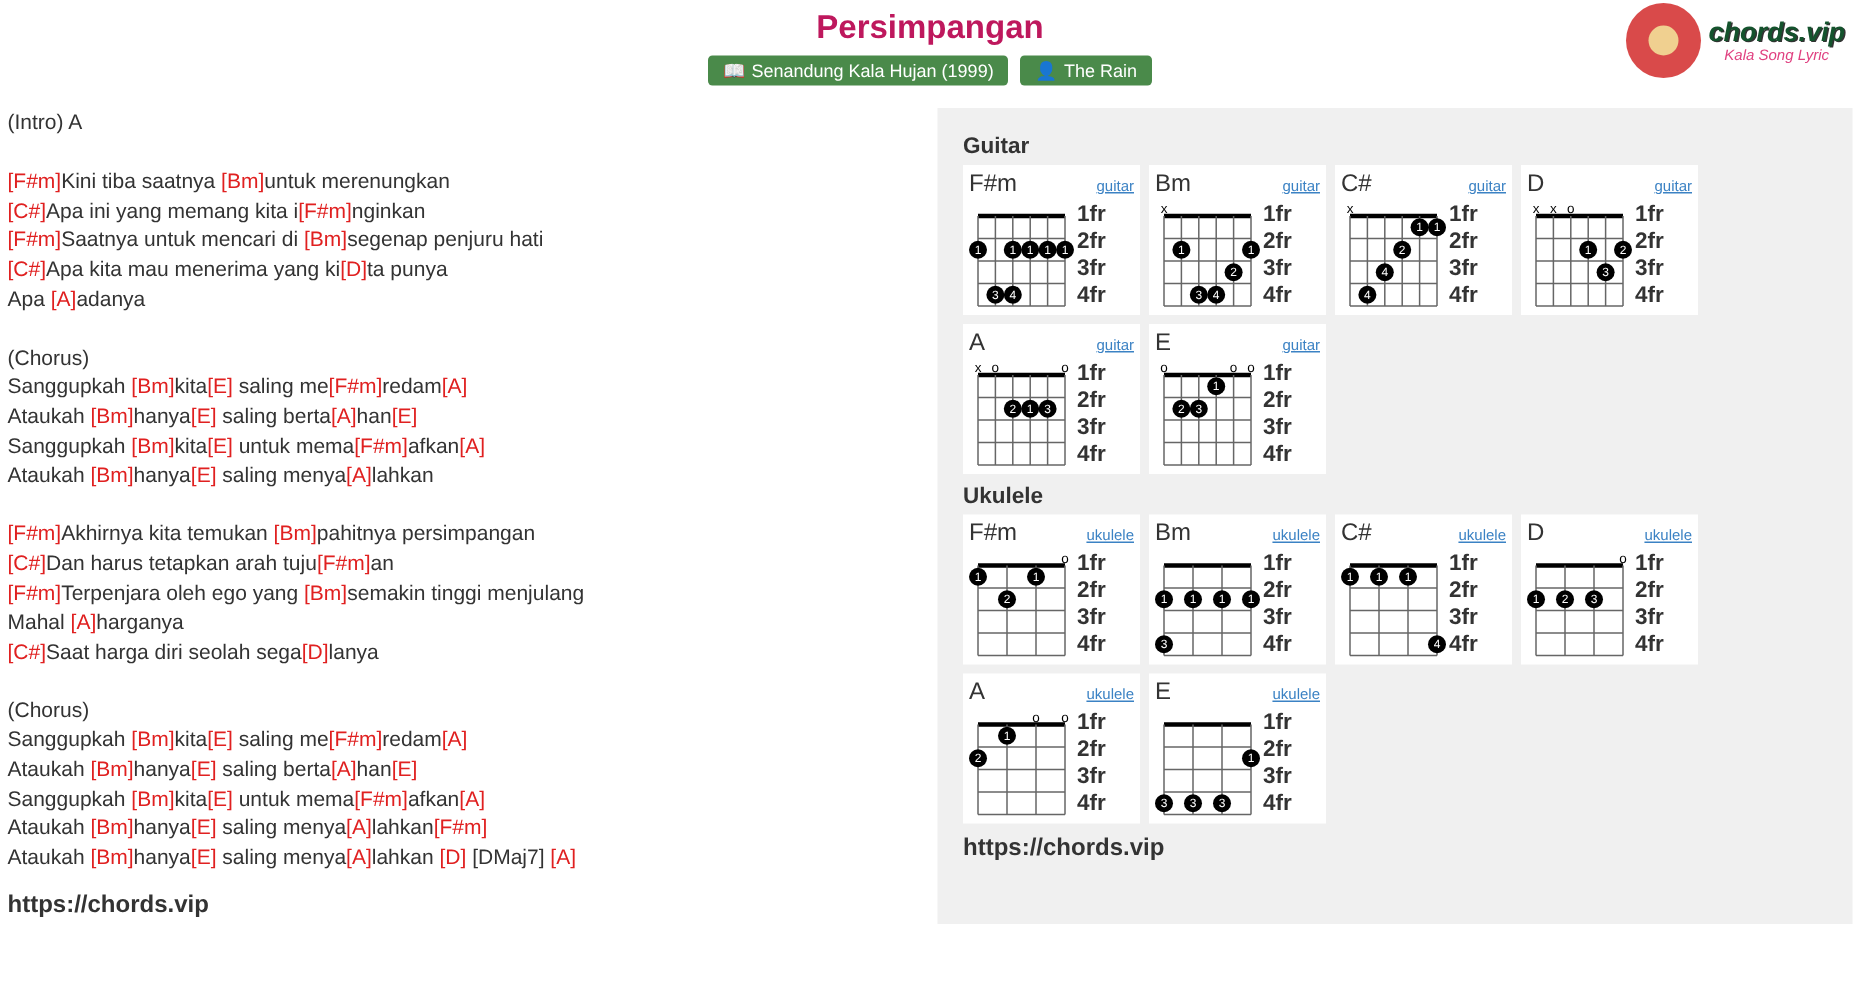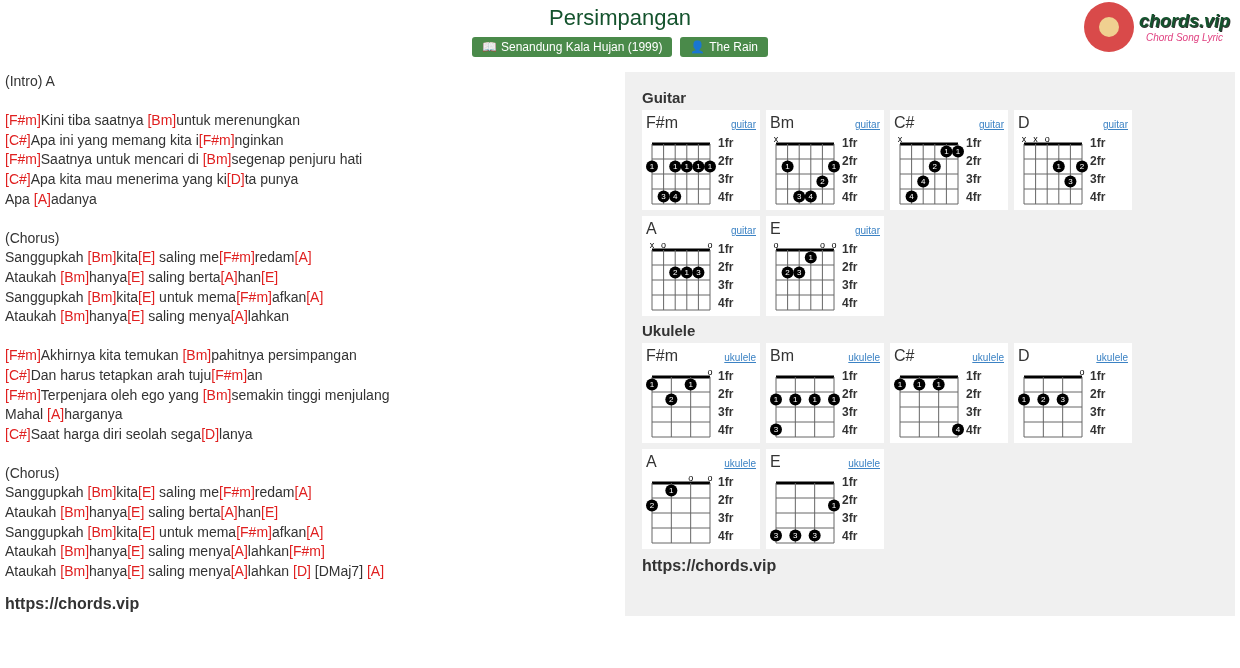--- a/index.html
+++ b/index.html
@@ -1,18 +1,18 @@
 <!DOCTYPE html>
 <html><head>
 <meta charset="utf-8">
 <style>
   * { box-sizing: border-box; margin: 0; padding: 0; }
   body { font-family: Arial, sans-serif; font-size: 14px; background: #fff; color: #333; width: 1240px; }
   .header { text-align: center; padding: 5px 0 10px; position: relative; }
-  .title { color: #14532d; font-size: 22px; font-weight: normal; }
+  .title { color: #be185d; font-size: 22px; font-weight: bold; }
   .meta { margin-top: 6px; }
   .badge { display: inline-block; background: #4a8a4a; color: #fff; padding: 3px 10px; border-radius: 3px; font-size: 12px; margin: 0 2px; }
   .badge-icon { margin-right: 4px; }
   .logo { position: absolute; right: 10px; top: 2px; display: flex; align-items: center; }
   .logo-guitar { width: 50px; height: 50px; background: #d94a4a; border-radius: 50%; position: relative; }
   .logo-guitar::after { content: ""; position: absolute; width: 20px; height: 20px; background: #f0d090; border-radius: 50%; top: 15px; left: 15px; }
   .logo-text { margin-left: 5px; }
   .logo-main { color: #14532d; font-size: 18px; font-weight: bold; font-style: italic; text-shadow: 1px 1px 0 #333; }
   .logo-sub { color: #e04080; font-size: 10px; font-style: italic; }
   .content { display: flex; padding: 5px; }
@@ -22,40 +22,40 @@
   .footer-link { font-weight: bold; font-size: 16px; margin-top: 12px; }
   .diagrams { flex: 1; background: #f0f0f0; padding: 17px; }
   .section-title { font-size: 15px; font-weight: bold; margin-bottom: 4px; }
   .chord-row { display: flex; flex-wrap: wrap; gap: 6px; margin-bottom: 6px; }
   .chord-box { background: #fff; padding: 4px; width: 118px; }
   .chord-header { display: flex; justify-content: space-between; align-items: baseline; text-align: center; }
   .chord-name { font-size: 16px; }
   .chord-inst { color: #3b82c4; font-size: 10px; text-decoration: underline; }
   .fretboard { position: relative; width: 70px; height: 72px; margin-top: 2px; display: inline-block; vertical-align: top; }
   .fretboard svg { display: block; }
-  .fret-labels { display: inline-block; vertical-align: top; font-size: 12px; line-height: 18px; margin-left: 2px; margin-top: 2px; }
+  .fret-labels { display: inline-block; vertical-align: top; font-size: 15px; line-height: 18px; margin-left: 2px; margin-top: 2px; }
   .fret-labels div { font-weight: bold; }
   .dot { fill: #000; }
   .dot-text { fill: #fff; font-size: 8px; text-anchor: middle; dominant-baseline: central; }
   .diagrams-footer { font-weight: bold; font-size: 16px; margin-top: 8px; }
 </style>
 </head>
 <body>
 
 <div class="header">
   <div class="title">Persimpangan</div>
   <div class="meta">
     <span class="badge"><span class="badge-icon">📖</span><span>Senandung Kala Hujan (1999)</span></span>
     <span class="badge"><span class="badge-icon">👤</span><span>The Rain</span></span>
   </div>
   <div class="logo">
     <div class="logo-guitar"></div>
     <div class="logo-text">
       <div class="logo-main">chords.vip</div>
-      <div class="logo-sub">Chord Song Lyric</div>
+      <div class="logo-sub">Kala Song Lyric</div>
     </div>
   </div>
 </div>
 
 <div class="content">
   <div class="lyrics">
     <div id="lyrics-body">
         <p>(Intro) A</p>
         <p>&nbsp;</p>
         <p><span class="chord">[F#m]</span>Kini tiba saatnya <span class="chord">[Bm]</span>untuk merenungkan</p>

